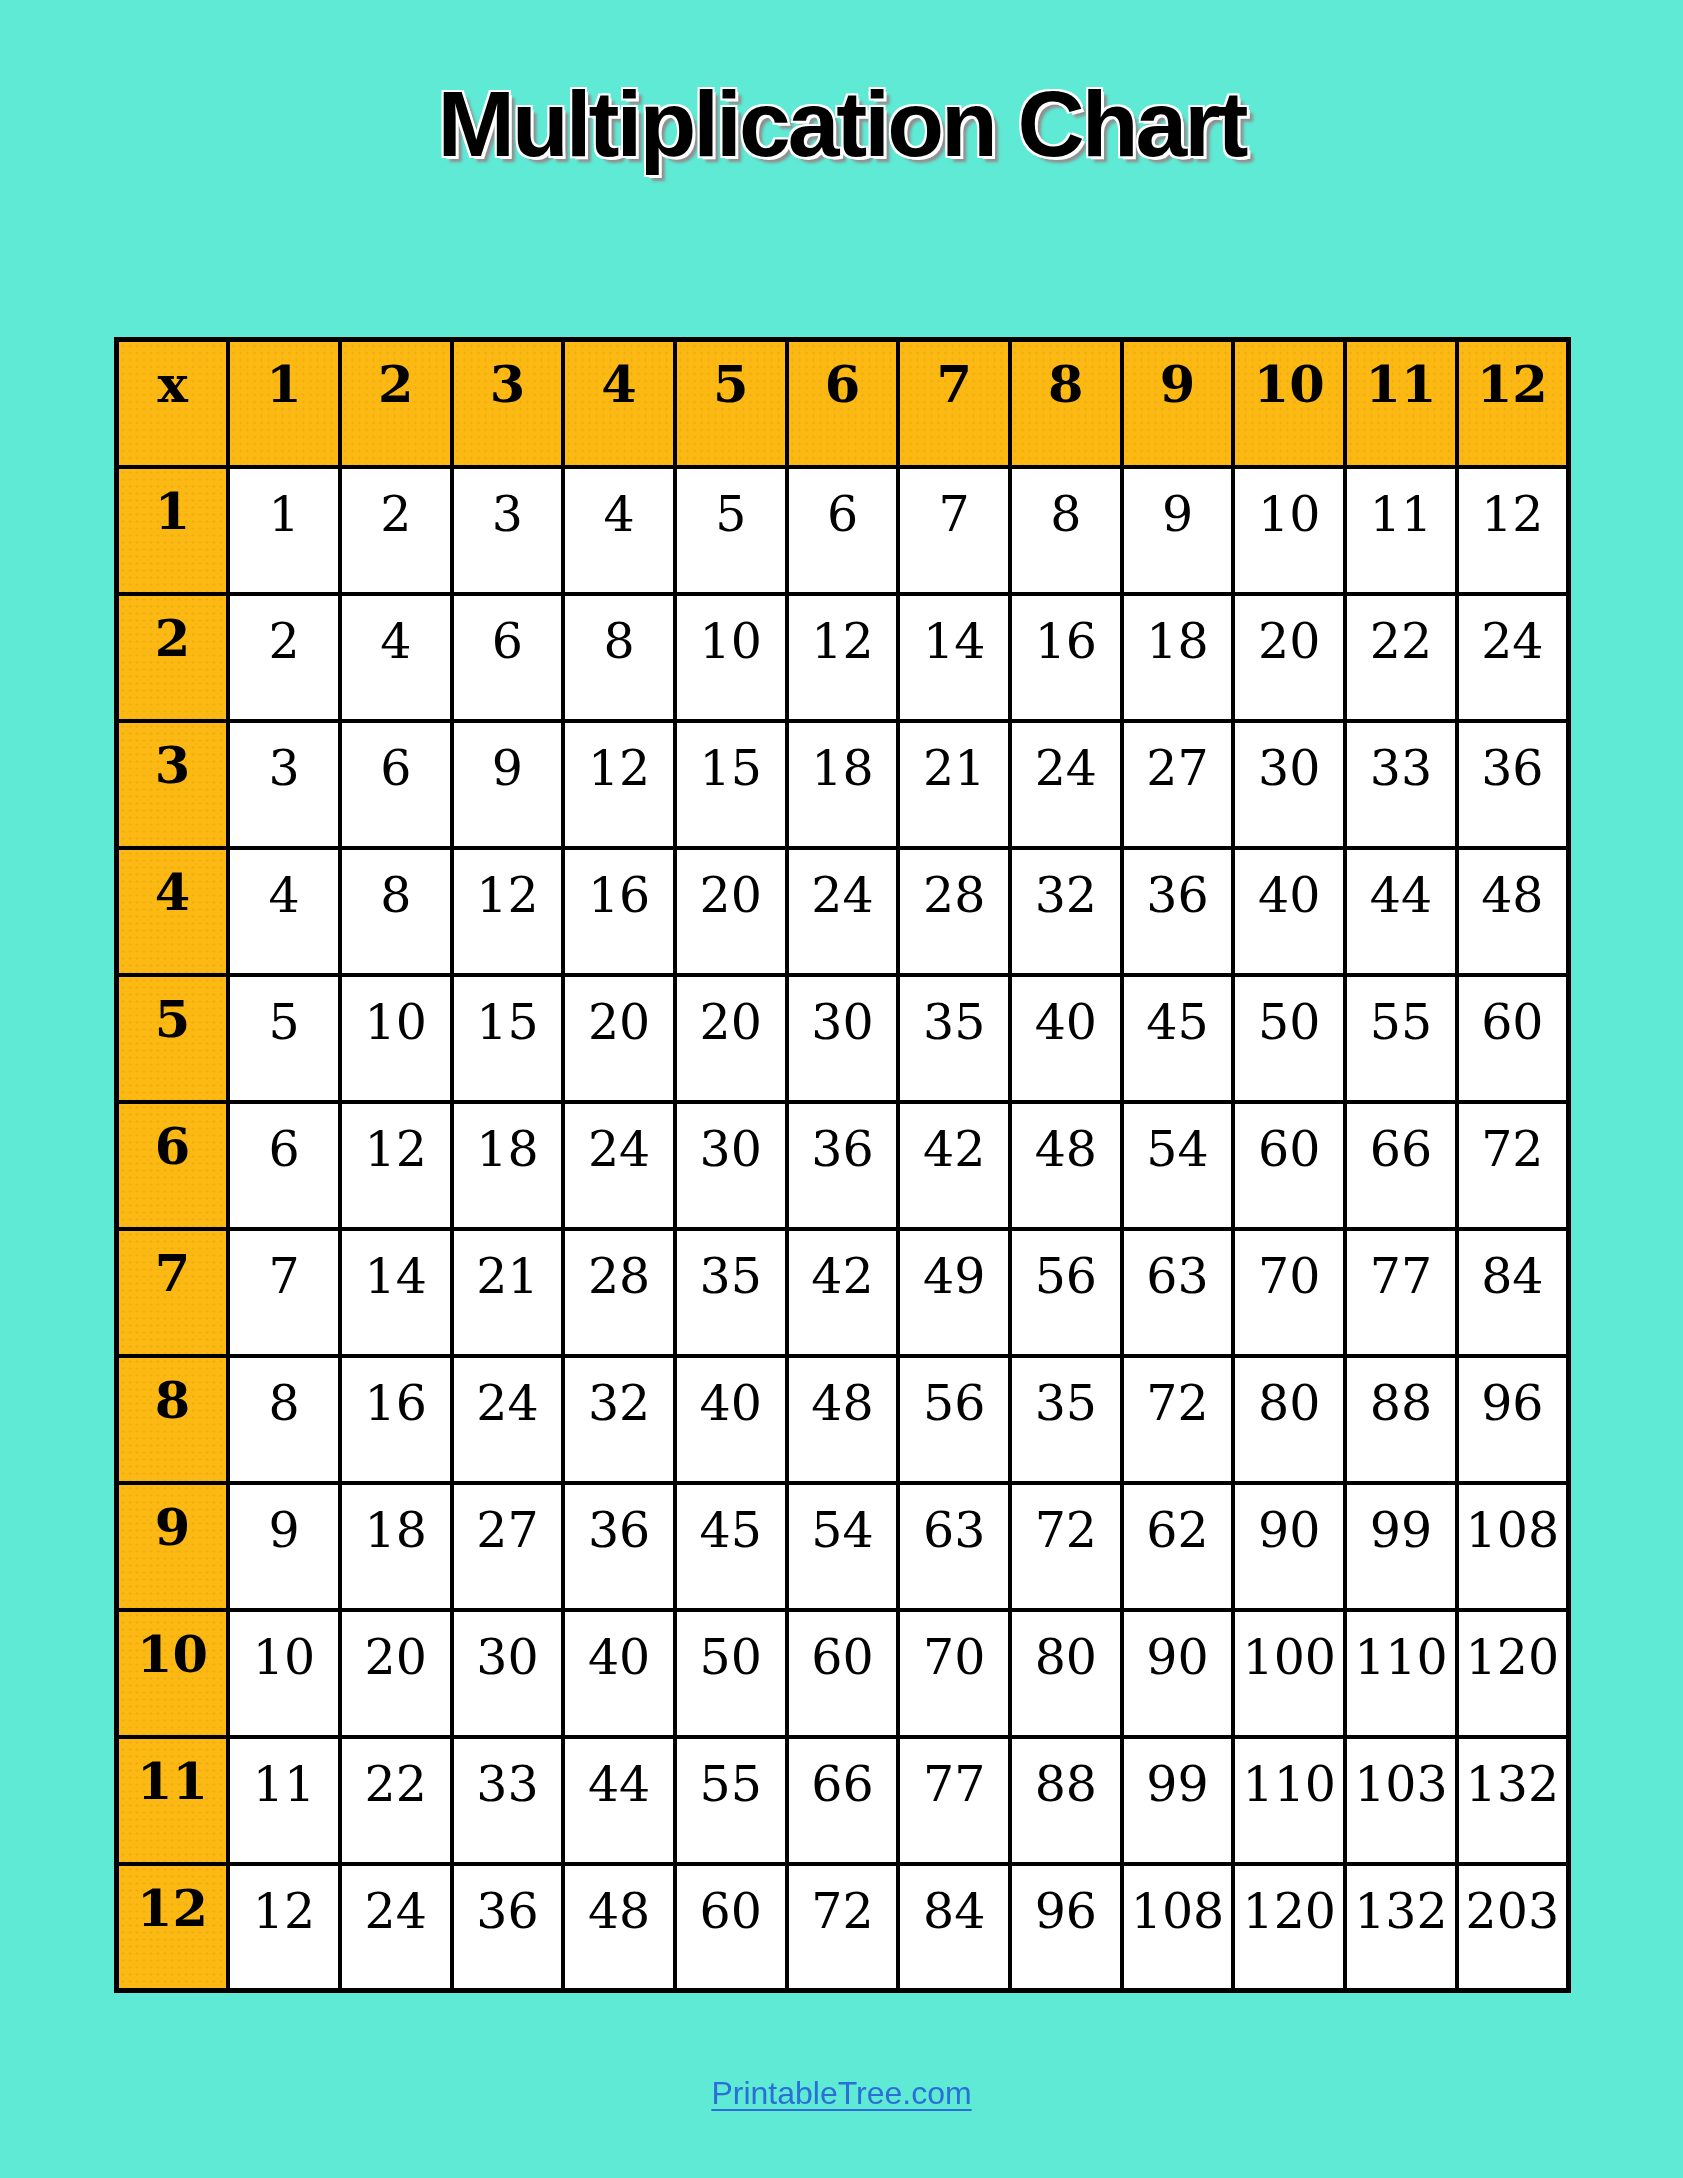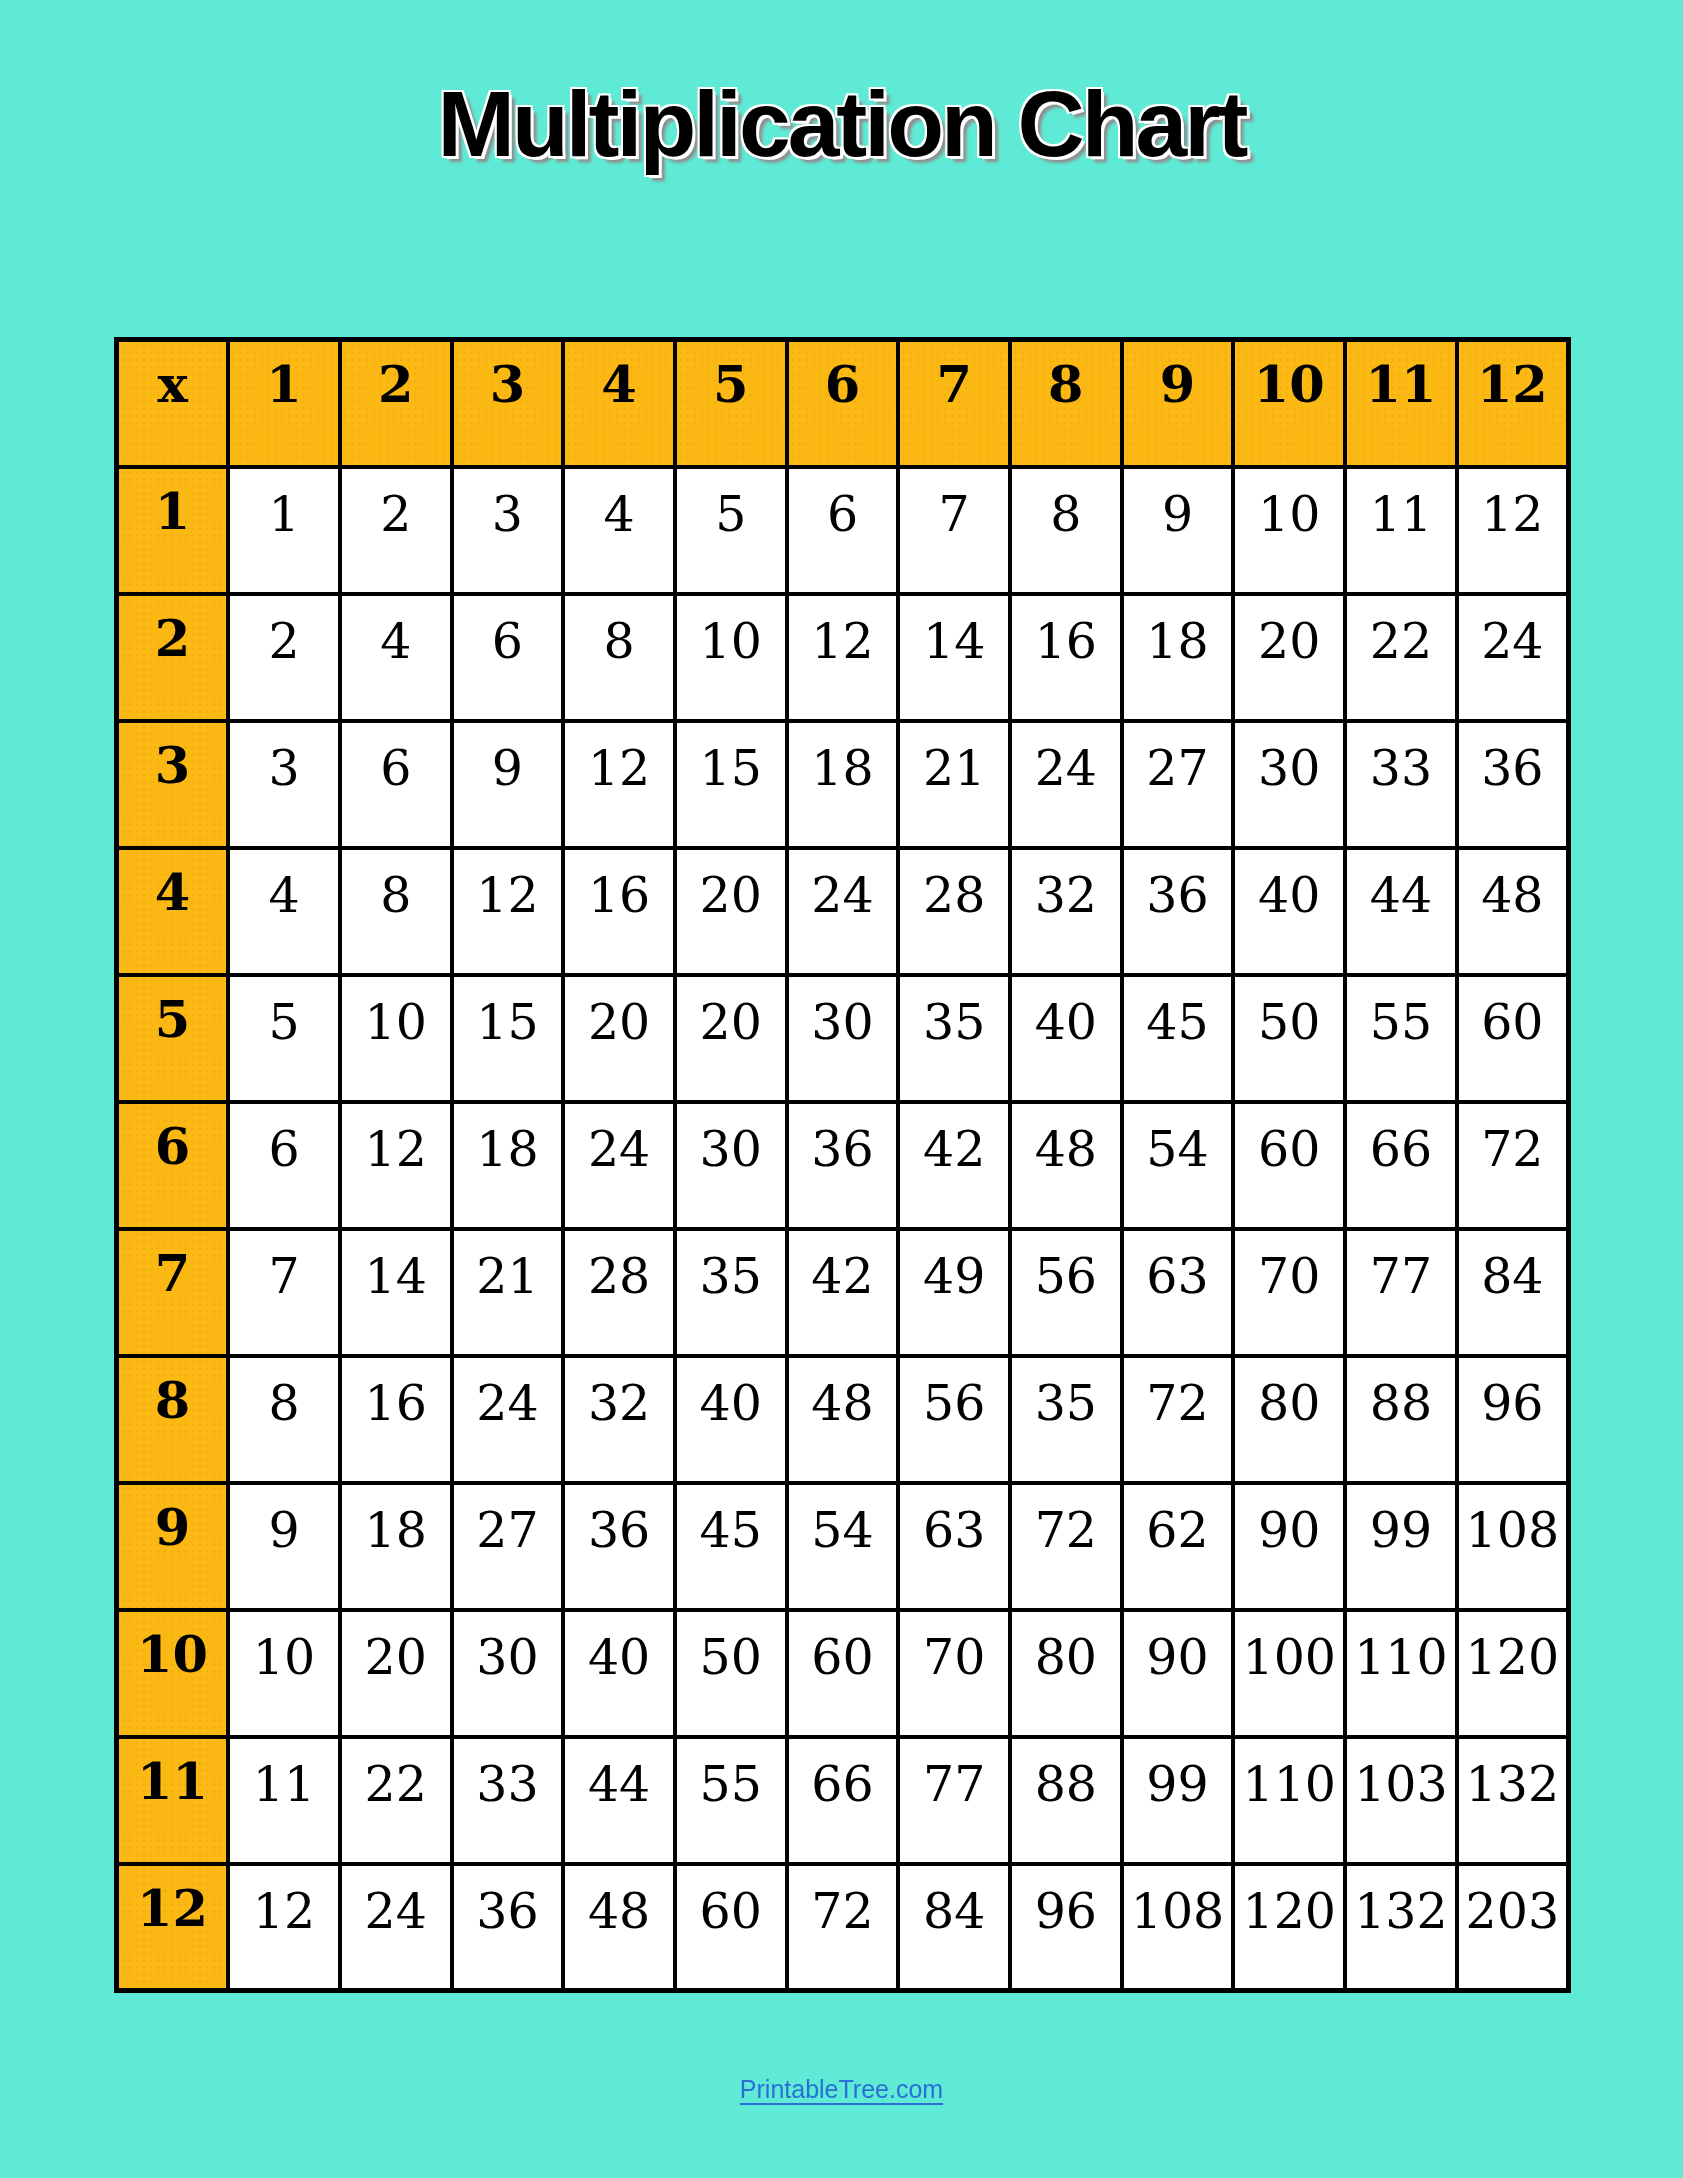--- a/index.html
+++ b/index.html
@@ -73,21 +73,21 @@
   }
   .footer{
     position:absolute;
     top:2075px;
     left:0;
     width:1683px;
     text-align:center;
   }
   .footer a{
     font-family:"Liberation Sans","DejaVu Sans",sans-serif;
-    font-size:25px;
+    font-size:32px;
     color:var(--link-color);
     text-decoration:underline;
     text-decoration-thickness:2px;
     text-underline-offset:5px;
     cursor:pointer;
   }
 </style>
 </head>
 <body>
 

